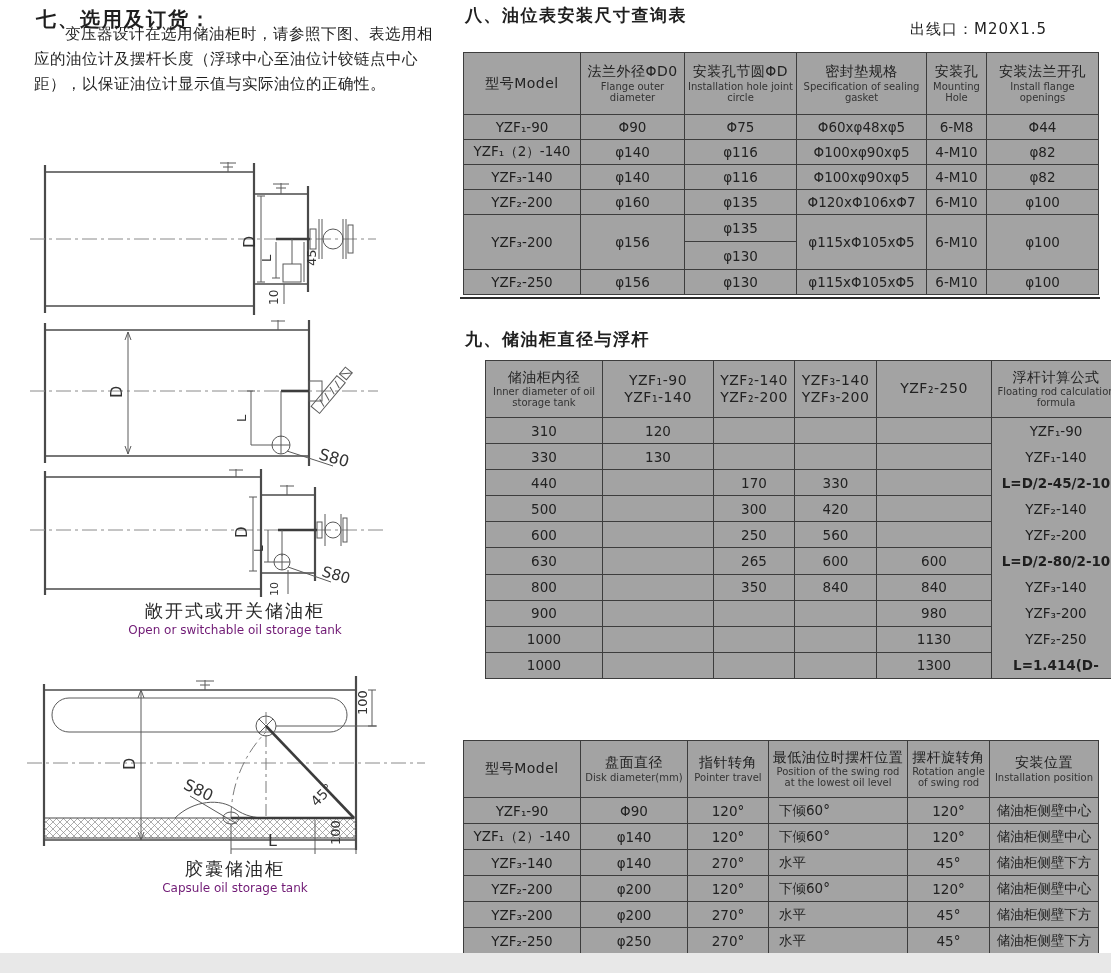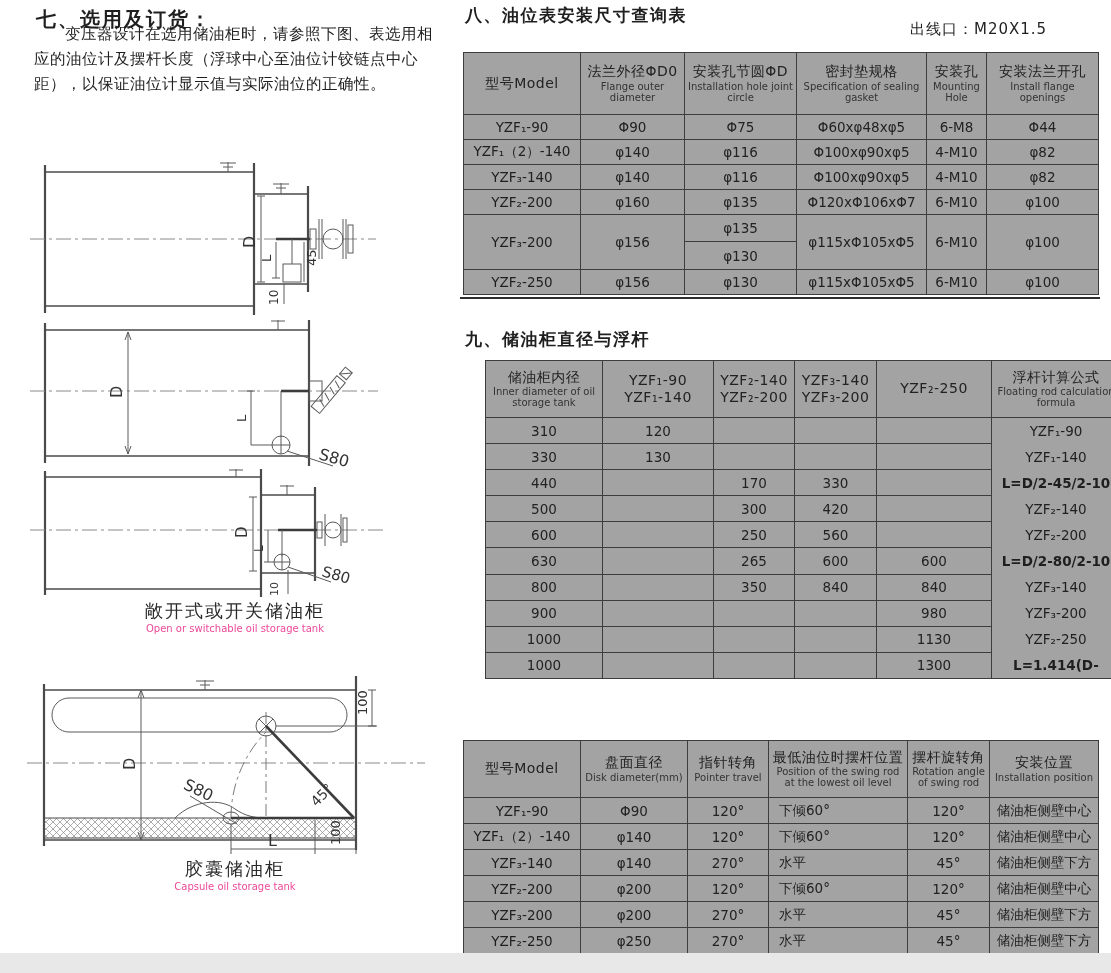--- a/index.html
+++ b/index.html
@@ -7,21 +7,21 @@
     position:relative; width:1111px; height:953px; background:#ffffff;
     font-family:"DejaVu Sans","Liberation Sans",sans-serif; color:#1f1f1f;
     overflow:hidden; margin:0 auto;
   }
   .abs{position:absolute;}
   
   .h7{font-size:20px; font-weight:bold; letter-spacing:2px;}
   .intro{font-size:15.5px; line-height:1.6; text-indent:2em; width:412px; letter-spacing:0.5px;}
   .cap{width:360px; text-align:center;}
   .cap .zh{font-size:18px; letter-spacing:2px; color:#2a2a2a;}
-  .cap .en{font-size:10px; color:#ec4899; margin-top:1px;}
+  .cap .en{font-size:12px; color:#701a75; margin-top:1px;}
   svg text{fill:#333; font-family:"DejaVu Sans","Liberation Sans",sans-serif;}
   .w{stroke:#4a4a4a; stroke-width:1.6; fill:none;}           
   .p{stroke:#4a4a4a; stroke-width:2.2; fill:none;}           
   .t{stroke:#5a5a5a; stroke-width:1; fill:none;}             
   .rod{stroke:#3c3c3c; stroke-width:2.6; fill:none;}
   .cl{stroke:#8a8a8a; stroke-width:1; fill:none; stroke-dasharray:15 4 3 4;}
   .arc{stroke:#7a7a7a; stroke-width:1; fill:none; stroke-dasharray:12 4 3 4;}
   
   .sect-title{font-size:17px; font-weight:bold; letter-spacing:1.5px;}
   .note{font-size:15px; letter-spacing:1px;}

